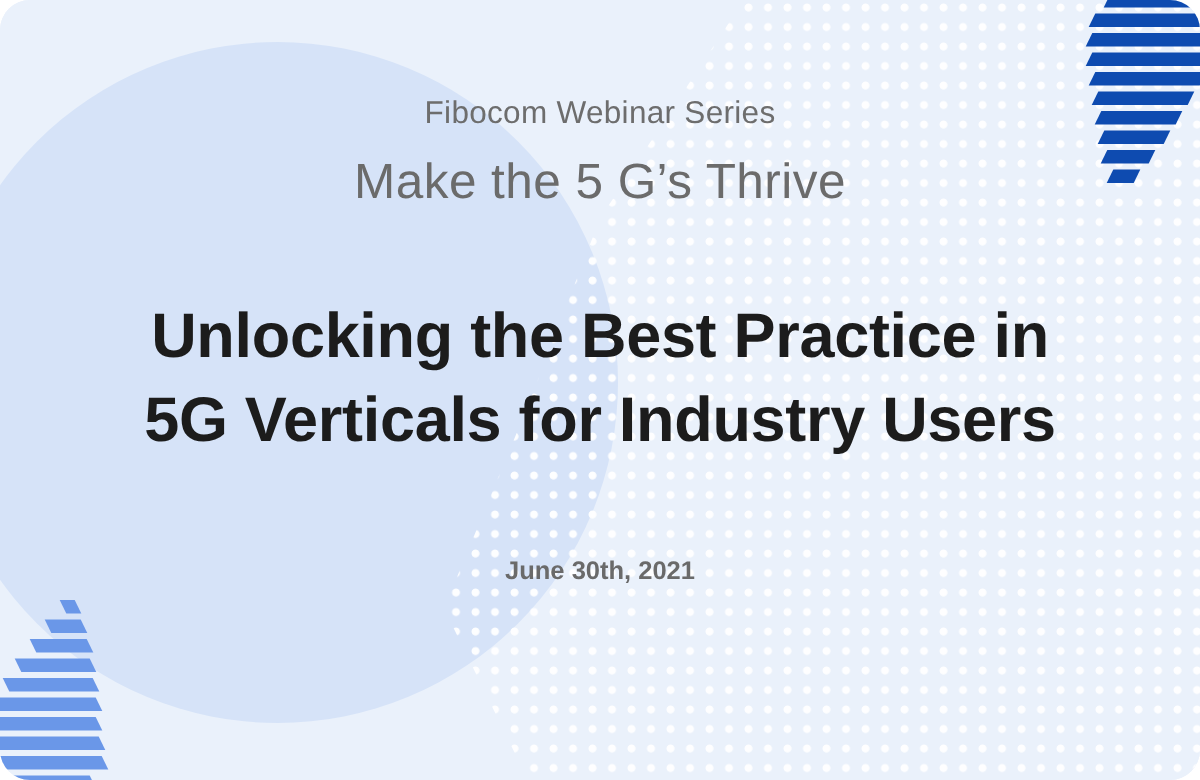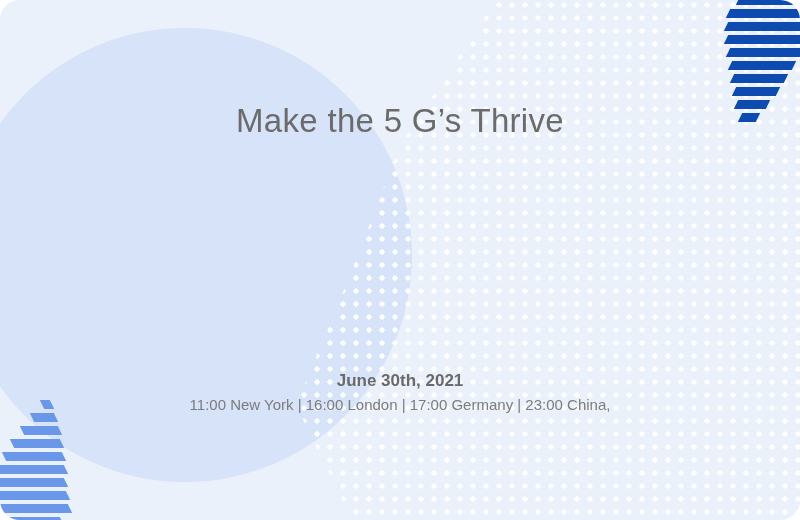--- a/index.html
+++ b/index.html
@@ -181,22 +181,26 @@
     <div class="bar" style="bottom:54px;  width:70px; left:4px;"></div>
     <div class="bar" style="bottom:67px;  width:60px; left:12px;"></div>
     <div class="bar" style="bottom:80px;  width:50px; left:20px;"></div>
     <div class="bar" style="bottom:93px;  width:38px; left:30px;"></div>
     <div class="bar" style="bottom:106px; width:24px; left:40px;"></div>
     <div class="bar" style="bottom:119px; width:10px; left:50px;"></div>
   </div>
 
   <div class="content">
 
+    <div id="series-label">Fibocom Webinar Series</div>
 
     <div id="tagline">Make the 5 G’s Thrive</div>
 
+    <div id="main-title">
+      <span class="line">Unlocking the Best Practice in</span>
+      <span class="line">5G Verticals for Industry Users</span>
+    </div>
 
     <div id="event-date">June 30th, 2021</div>
 
-    <div id="event-times">11:00 New York | 16:00 London | 17:00 Germany | 23:00 China,</div>
 
   </div>
 </div>
 
 </body></html>

